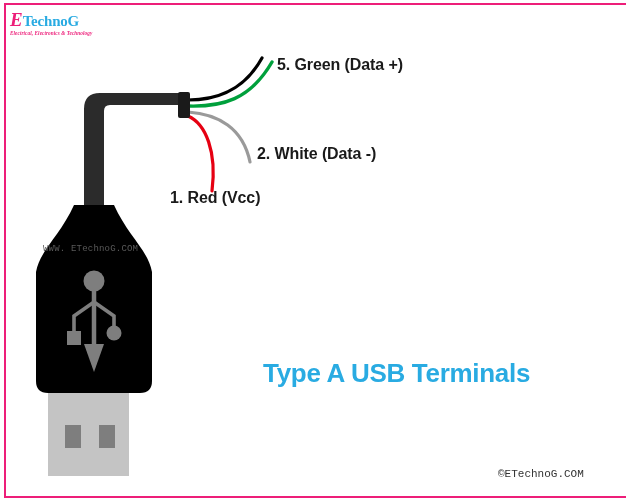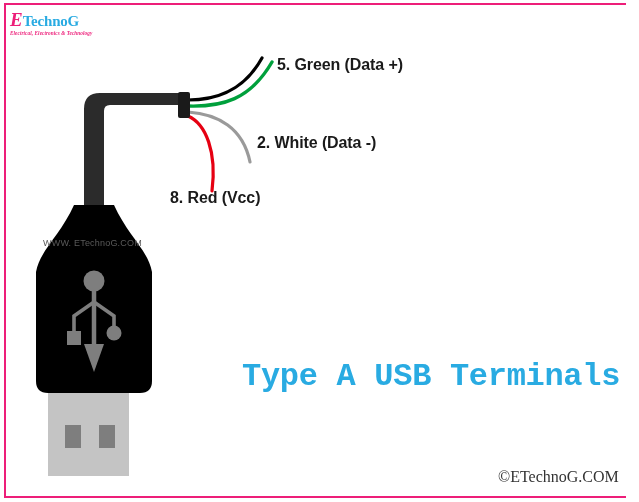--- a/index.html
+++ b/index.html
@@ -66,60 +66,61 @@
     left: 0;
     top: 0;
     width: 639px;
     height: 502px;
   }
 
   
   #watermark {
     position: absolute;
     left: 43px;
-    top: 238px;
+    top: 244px;
     font-size: 9px;
     color: #5a5a5a;
     letter-spacing: 0.2px;
     white-space: nowrap;
+    font-family: Liberation Mono, monospace;
   }
 
   
   .wire-label {
     position: absolute;
     font-family: "Liberation Sans", sans-serif;
     font-size: 16px;
     font-weight: bold;
     color: #1a1a1a;
     white-space: nowrap;
     letter-spacing: -0.1px;
   }
   #label-black { left: 194px; top: 16px; }
   #label-green { left: 277px; top: 56px; }
-  #label-white { left: 257px; top: 134px; }
+  #label-white { left: 257px; top: 145px; }
   #label-red   { left: 170px; top: 189px; }
 
   #title {
     position: absolute;
-    left: 242px;
+    left: 263px;
     top: 358px;
-    font-family: Liberation Mono, monospace;
-    font-size: 32px;
+    font-family: Liberation Sans, sans-serif;
+    font-size: 26px;
     font-weight: bold;
     color: #29abe2;
     white-space: nowrap;
     letter-spacing: -0.3px;
   }
 
   #copyright {
     position: absolute;
     left: 498px;
     top: 468px;
-    font-family: Liberation Serif, serif;
-    font-size: 16px;
+    font-family: Liberation Mono, monospace;
+    font-size: 11px;
     color: #333333;
     white-space: nowrap;
   }
 </style>
 </head>
 <body>
 
 <div id="canvas">
 
   <div id="frame-border"></div>
@@ -181,19 +182,19 @@
 
     <rect x="48" y="393" width="81" height="83" fill="#c4c4c4"></rect>
     <rect x="65" y="425" width="16" height="23" fill="#7e7e7e"></rect>
     <rect x="99" y="425" width="16" height="23" fill="#7e7e7e"></rect>
   </svg>
 
   <div id="watermark">WWW. ETechnoG.COM</div>
 
   <div class="wire-label" id="label-green">5. Green (Data +)</div>
   <div class="wire-label" id="label-white">2. White (Data -)</div>
-  <div class="wire-label" id="label-red">8. Red (Vcc)</div>
+  <div class="wire-label" id="label-red">1. Red (Vcc)</div>
 
   <div id="title">Type A USB Terminals</div>
 
   <div id="copyright">©ETechnoG.COM</div>
 
 </div>
 
 </body></html>

